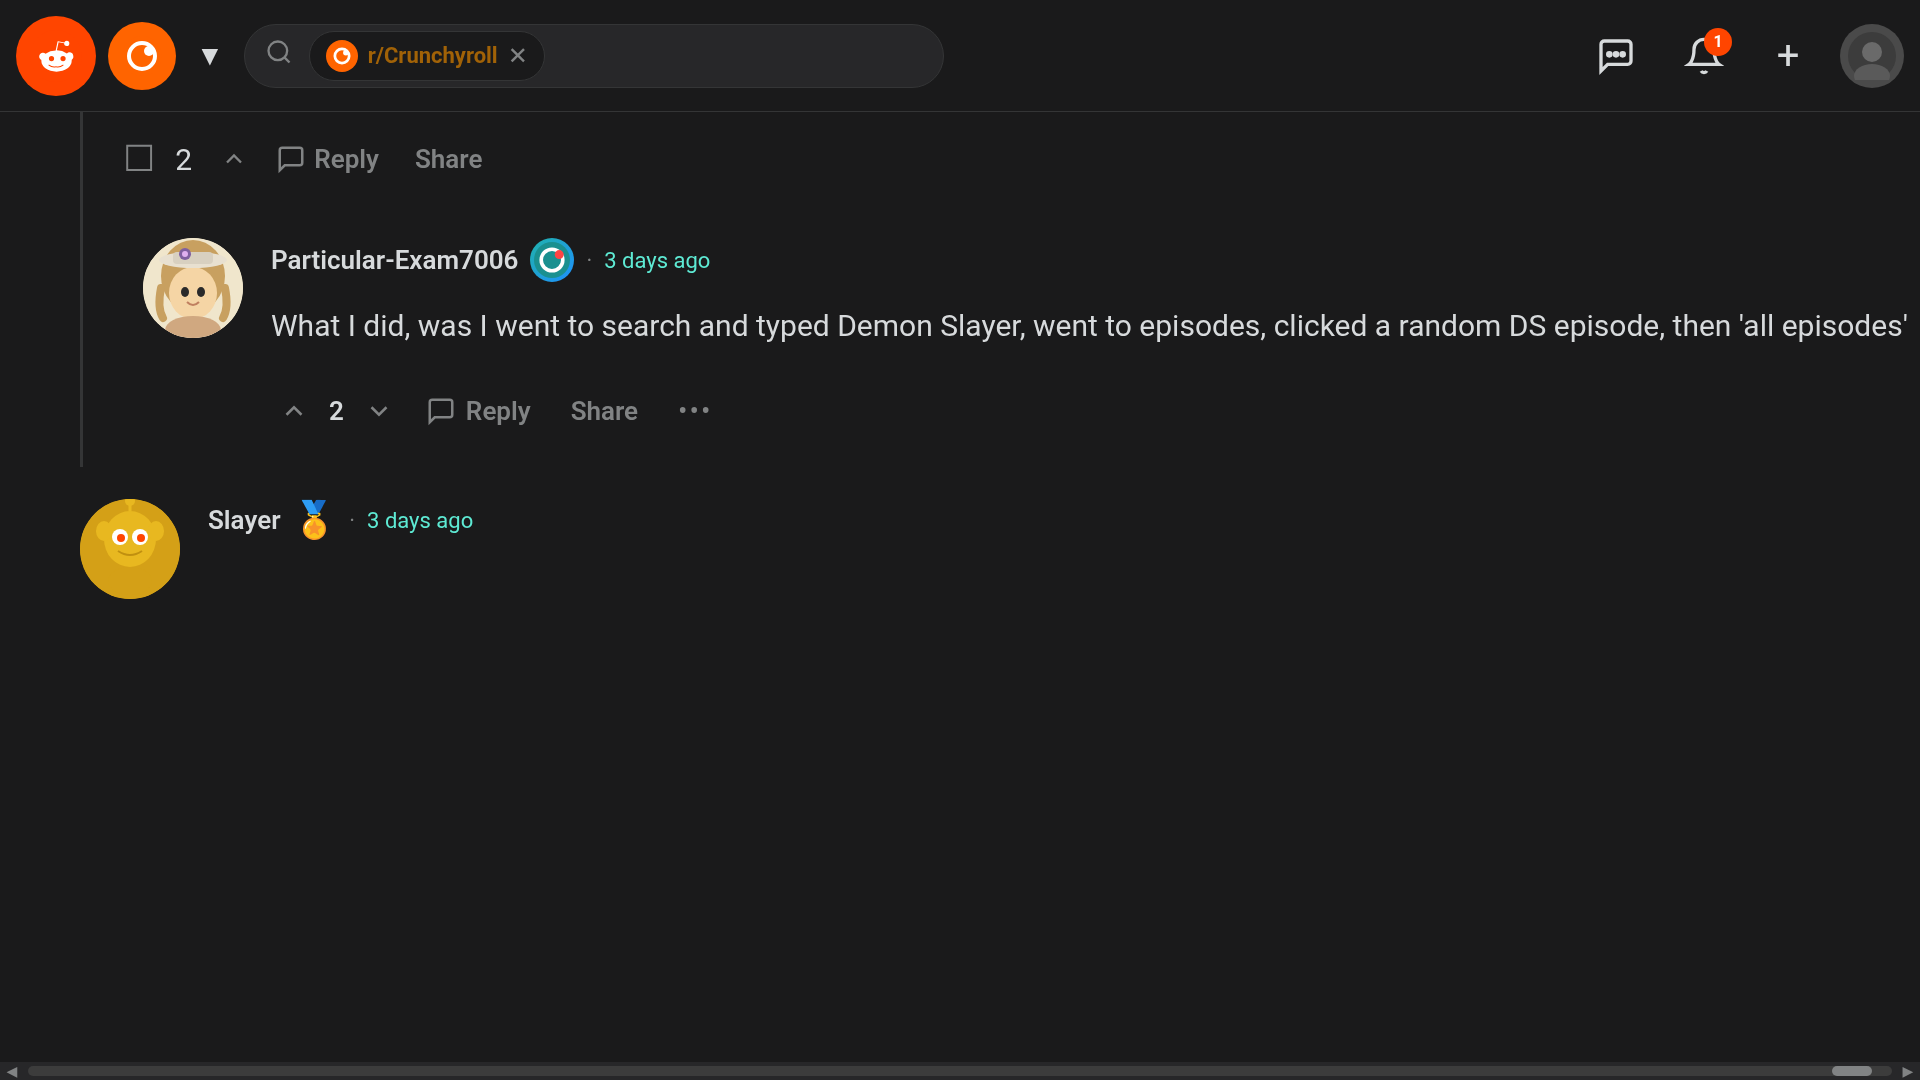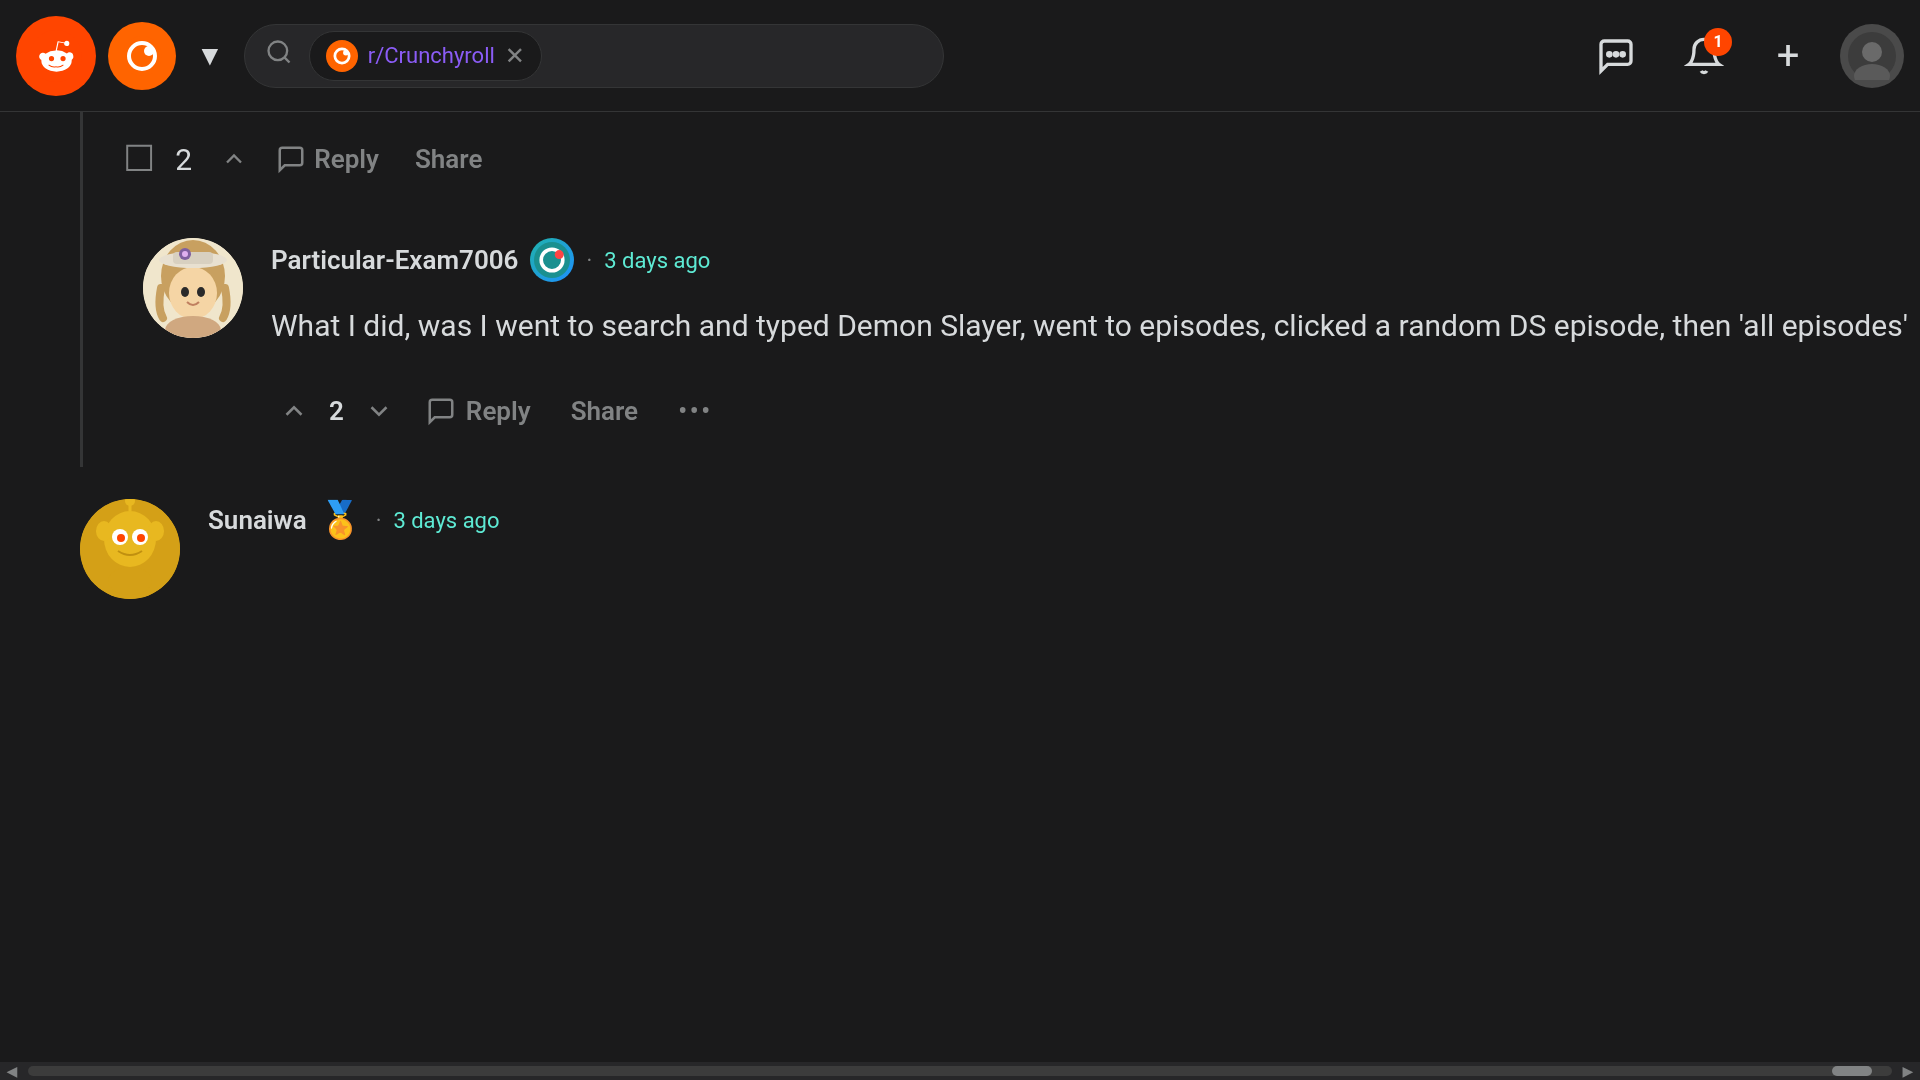--- a/index.html
+++ b/index.html
@@ -97,23 +97,23 @@
       height: 32px;
       background: #ff6400;
       border-radius: 50%;
       display: flex;
       align-items: center;
       justify-content: center;
       font-size: 18px;
     }
 
     .search-tag-text {
-      color: #8b5cf6;
+      color: #a16207;
       font-size: 22px;
-      font-weight: 400;
+      font-weight: 700;
     }
 
     .search-close {
       color: #818384;
       font-size: 24px;
       cursor: pointer;
     }
 
     .header-actions {
       display: flex;
@@ -555,21 +555,21 @@
         <circle cx="50" cy="2" r="5" fill="#e8b820"></circle>
 
         <path d="M38 52 Q50 60 62 52" stroke="#c09010" stroke-width="2" fill="none"></path>
 
         <ellipse cx="50" cy="82" rx="22" ry="14" fill="#d4a017"></ellipse>
       </svg>
     </div>
 
     <div class="comment-body">
       <div class="comment-header">
-        <span class="username">Sunaiwa</span>
+        <span class="username">Slayer</span>
 
         <span style="font-size: 36px;">🏅</span>
 
         <span class="dot-separator">·</span>
         <span class="timestamp">3 days ago</span>
       </div>
     </div>
   </div>
 </div>
 

